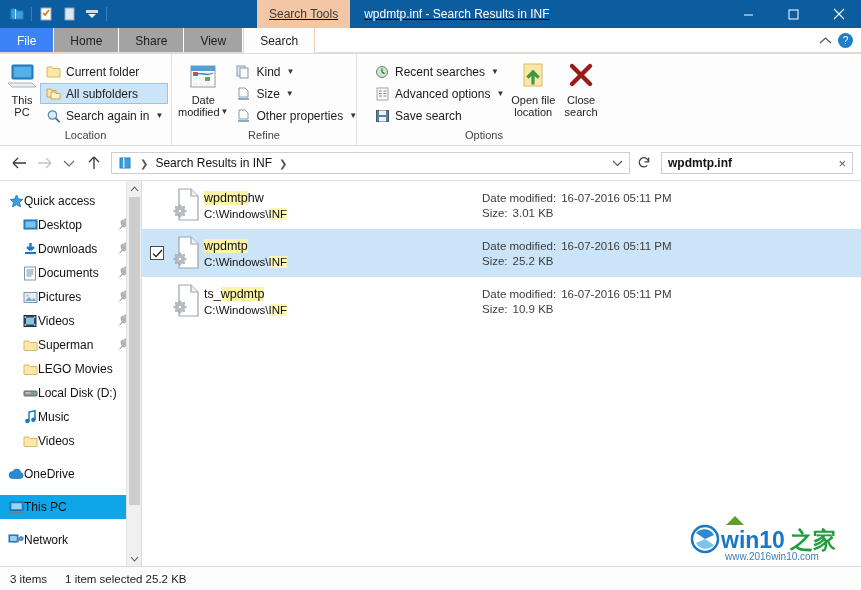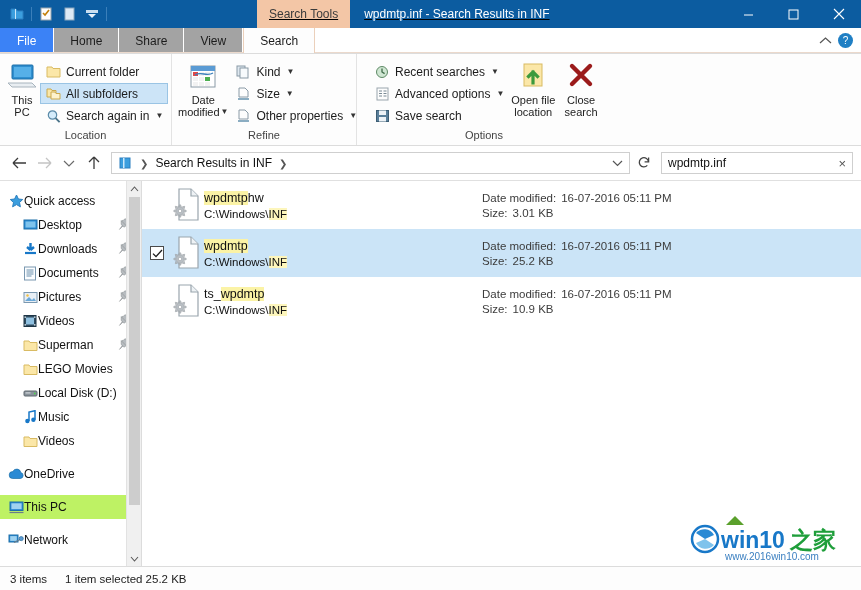--- a/index.html
+++ b/index.html
@@ -125,38 +125,38 @@
   .crumb-sep { color: #555; font-size: 10px; padding: 0 3px; }
   .crumb-spacer { flex: 1; }
   .crumb-chev { width: 20px; display:flex; align-items:center; justify-content:center; color:#555; }
   .refreshbtn { width: 22px; height: 22px; display: flex; align-items: center; justify-content: center; color:#444; }
   .searchbox {
     width: 192px; height: 22px; border: 1px solid #cfcfcf; background: #fff;
     display: flex; align-items: center; padding: 0 6px; margin-left: 3px;
   }
   .searchbox input {
     flex: 1; border: 0; outline: none; font-size: 12px;
-    font-family: "Liberation Sans", sans-serif; color: #111; background: transparent;
+    font-family: "Liberation Sans", sans-serif; color: #111; background: transparent; font-weight: bold;
   }
   .clear-x { color: #555; font-size: 13px; padding-left: 4px; }
 
   
   .body { flex: 1; display: flex; border-top: 1px solid #e0e0e0; min-height: 0; }
 
   .navpane {
     width: 141px; background: #ffffff; position: relative;
     padding-top: 8px; overflow: hidden; flex: 0 0 141px;
   }
   .navitem {
     height: 24px; display: flex; align-items: center; 
     padding-left: 22px; font-size: 12px; color: #111; position: relative;
     white-space: nowrap;
   }
   .navitem.lvl0 { padding-left: 8px; }
-  .navitem.selected { background: #bef264; }
+  .navitem.selected { background: #0ea5e9; }
   .navitem .nico { width: 16px; height: 16px; flex: 0 0 16px; display:flex; align-items:center; justify-content:center; }
   .navitem .pin { position: absolute; right: 12px; }
   .navgap { height: 9px; }
 
   .navscroll {
     position: absolute; right: 0; top: 0; bottom: 0; width: 15px;
     background: #f0f0f0; border-left: 1px solid #e2e2e2;
     display: flex; flex-direction: column; align-items: center;
   }
   .navscroll .arr { height: 15px; width: 15px; display:flex; align-items:center; justify-content:center; color:#5a5a5a; font-size:9px; }

